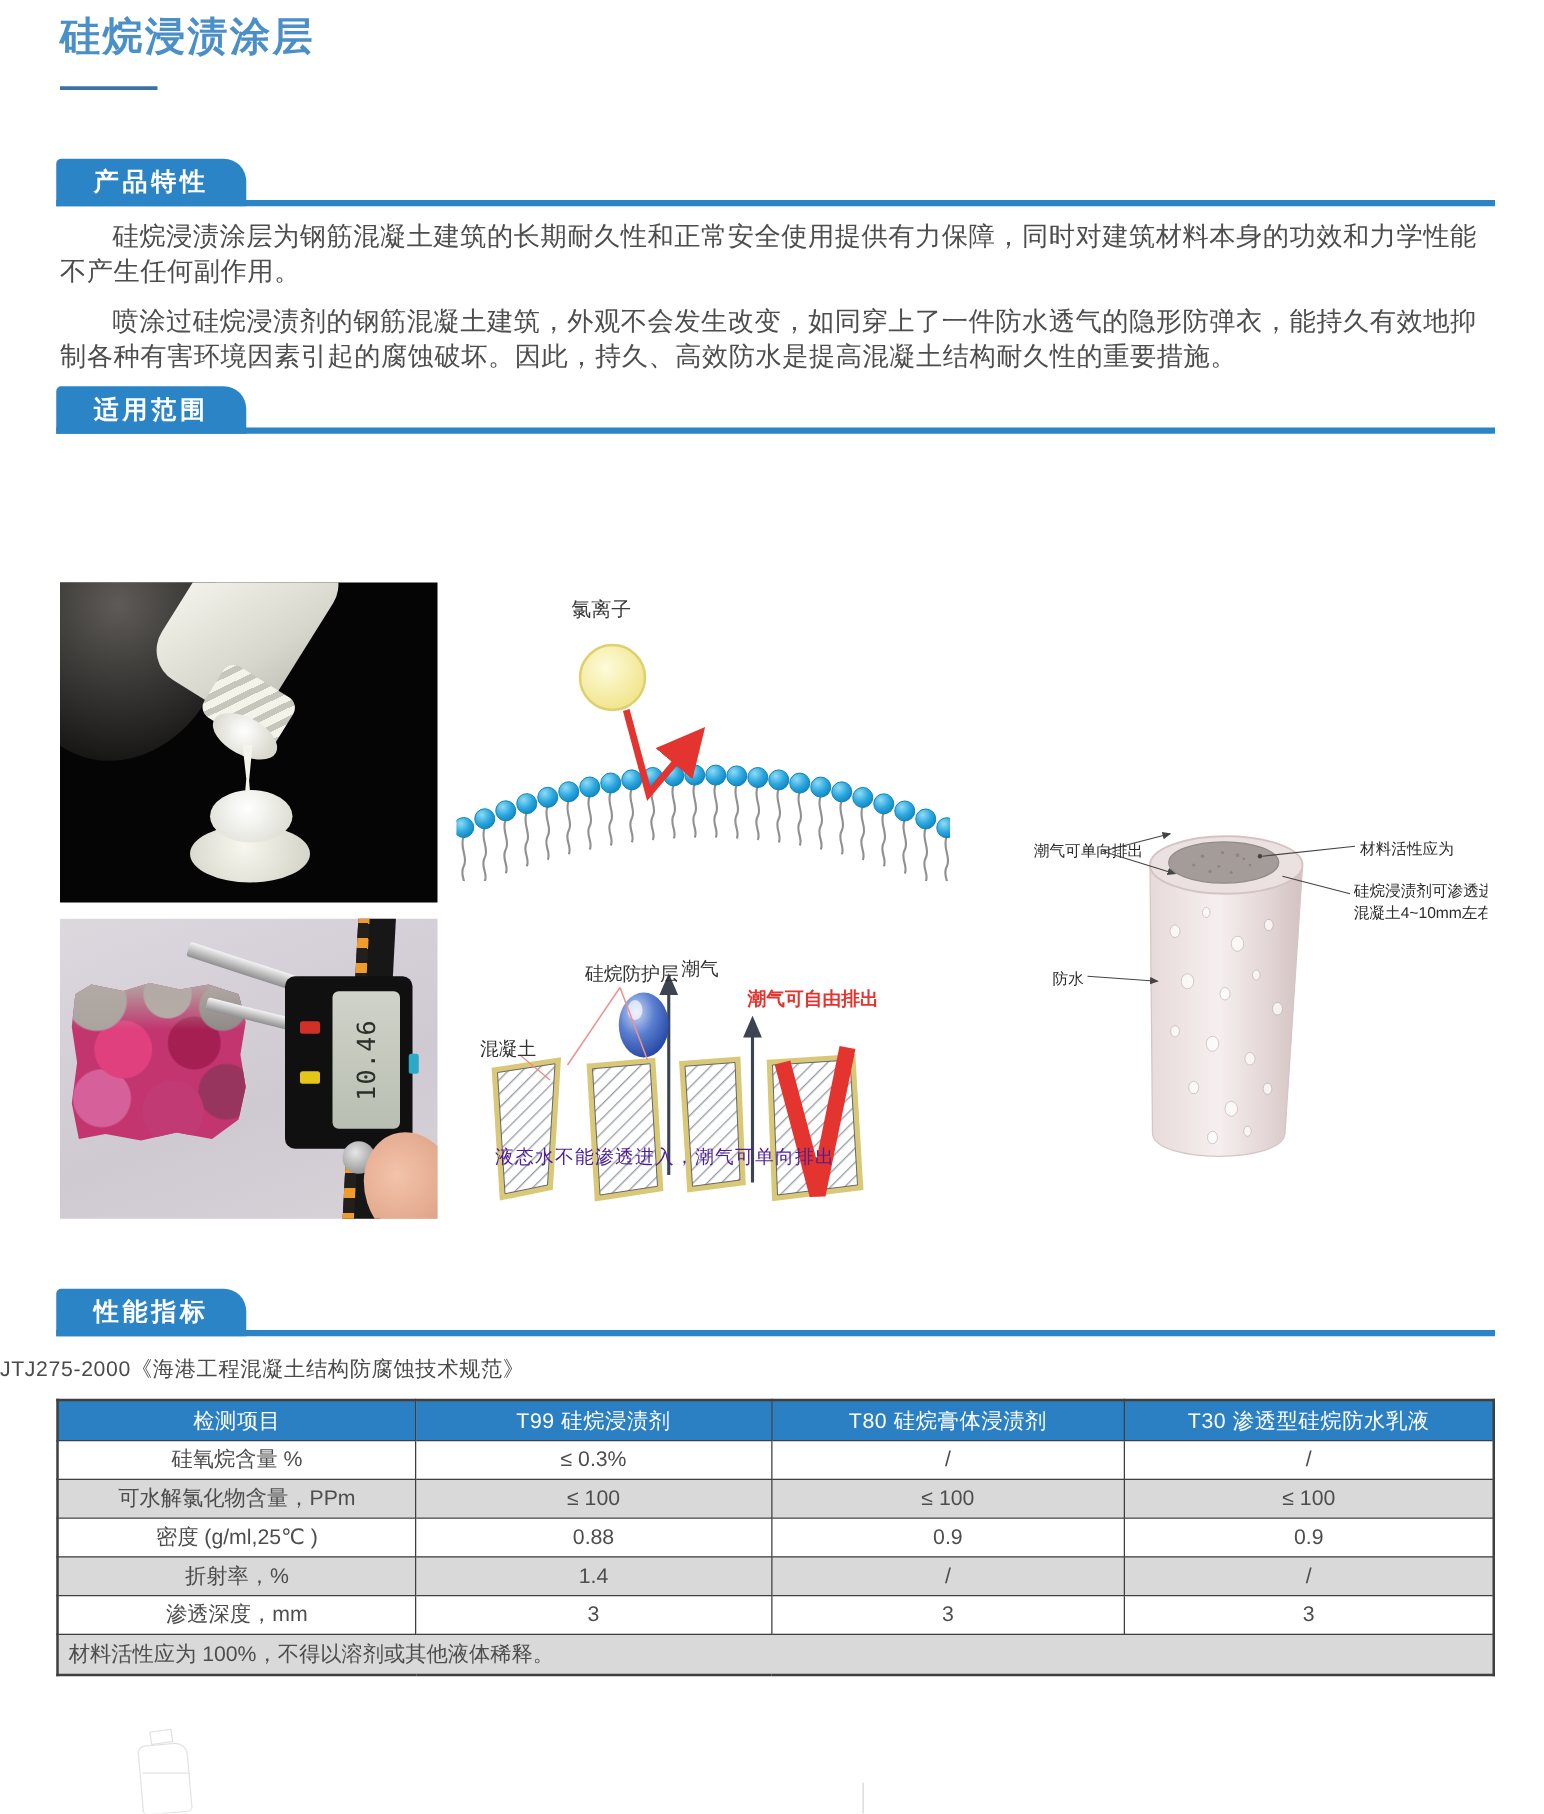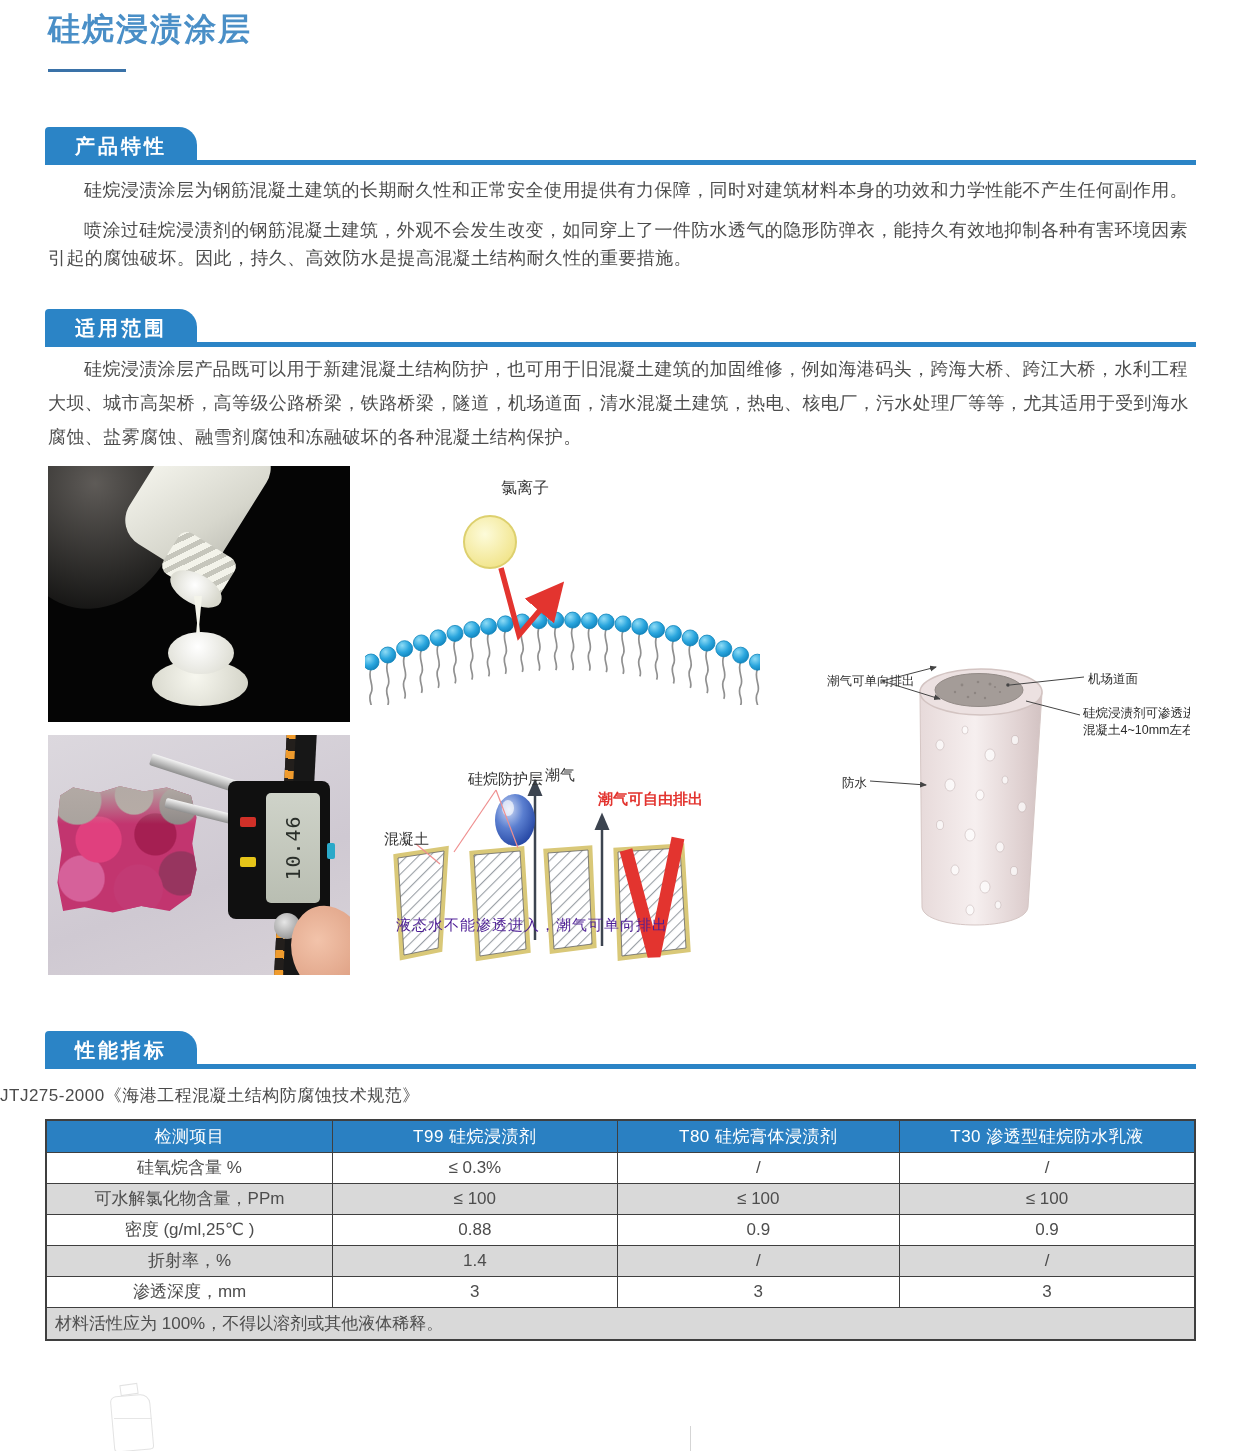--- a/index.html
+++ b/index.html
@@ -15,21 +15,21 @@
     color:var(--title-blue); letter-spacing:2px;}
   .title-dash{position:absolute; left:48px; top:69px; width:78px; height:3px; background:#3a72a8;}
 
   .sec-bar{position:absolute; left:45px; width:1151px; height:38px;
     border-bottom:5px solid var(--accent-blue);}
   .sec-tab{display:inline-block; height:38px; line-height:38px; padding:0 30px;
     background:var(--accent-blue); color:#fff; font-size:20px; font-weight:bold;
     letter-spacing:3px; border-radius:4px 18px 0 0;}
 
   .para{position:absolute; left:48px; width:1144px; color:var(--text-gray);
-    font-size:18px; letter-spacing:.4px;}
+    font-size:21px; letter-spacing:.4px;}
   .para p{text-indent:2em;}
   .para.features p{line-height:28px; margin-bottom:12px;}
   .para.scope p{line-height:34px;}
 
   .fig{position:absolute; overflow:hidden;}
   .abs{position:absolute;}
   .lbl{position:absolute; color:#333; font-size:15px; white-space:nowrap;}
 
   
   #fig-bottle{left:48px; top:466px; width:302px; height:256px; background:#050505;}
@@ -81,21 +81,21 @@
   .btn-red{left:12px; top:36px; background:#d03028;}
   .btn-yellow{left:12px; top:76px; background:#e6c519;}
   .btn-blue{right:-5px; top:62px; width:8px; height:16px; background:#2aa9c9;}
   .screw{right:50px; bottom:36px; width:26px; height:26px; border-radius:50%;
     background:radial-gradient(circle at 40% 35%, #e6e6e6, #7e7e7e);}
   .thumb{right:-16px; bottom:-22px; width:74px; height:92px; border-radius:50%;
     background:radial-gradient(circle at 40% 35%, #f2c3aa, #d69274); transform:rotate(-18deg);}
 
   
   #fig-chloride{left:365px; top:470px; width:395px; height:235px; background:#fff;}
-  #fig-chloride .lbl{left:92px; top:8px; font-size:16px; color:#3a3a3a;margin-left:44px;}
+  #fig-chloride .lbl{left:92px; top:8px; font-size:16px; color:#3a3a3a;}
 
   
   #fig-moisture{left:380px; top:758px; width:350px; height:217px; background:#fff;}
   #fig-moisture .lbl{font-size:15px;}
   .m-layer{left:88px; top:12px;}
   .m-moist{left:165px; top:8px;}
   .m-free{left:218px; top:32px; color:var(--red); font-weight:bold;}
   .m-conc{left:4px; top:72px;}
   .m-cap{left:16px; top:158px; font-size:16px; color:#4c1d95; letter-spacing:1px;}
 
@@ -139,23 +139,20 @@
   <div class="sec-bar" style="top:127px">
     <span class="sec-tab">产品特性</span>
   </div>
   <div class="para features" style="top:176px">
     <p>硅烷浸渍涂层为钢筋混凝土建筑的长期耐久性和正常安全使用提供有力保障，同时对建筑材料本身的功效和力学性能不产生任何副作用。</p>
     <p>喷涂过硅烷浸渍剂的钢筋混凝土建筑，外观不会发生改变，如同穿上了一件防水透气的隐形防弹衣，能持久有效地抑制各种有害环境因素引起的腐蚀破坏。因此，持久、高效防水是提高混凝土结构耐久性的重要措施。</p>
   </div>
 
   <div class="sec-bar" style="top:309px">
     <span class="sec-tab">适用范围</span>
-  </div>
-  <div class="para scope" style="top:352px">
-    <p>硅烷浸渍涂层产品既可以用于新建混凝土结构防护，也可用于旧混凝土建筑的加固维修，例如海港码头，跨海大桥、跨江大桥，水利工程大坝、城市高架桥，高等级公路桥梁，铁路桥梁，隧道，机场道面，清水混凝土建筑，热电、核电厂，污水处理厂等等，尤其适用于受到海水腐蚀、盐雾腐蚀、融雪剂腐蚀和冻融破坏的各种混凝土结构保护。</p>
   </div>
 
   <div class="fig" id="fig-bottle">
     <div class="abs hand"></div>
     <div class="abs bottle-body"></div>
     <div class="abs bottle-neck"></div>
     <div class="abs bottle-mouth"></div>
     <div class="abs stream"></div>
     <div class="abs pool-bot"></div>
     <div class="abs pool-top"></div>
@@ -322,21 +319,21 @@
       <g stroke="#444" stroke-width="1" fill="none">
         <line x1="92" y1="46" x2="146" y2="32" marker-end="url(#blkArr)"></line>
         <line x1="92" y1="46" x2="150" y2="64" marker-end="url(#blkArr)"></line>
         <line x1="294" y1="42" x2="220" y2="50"></line>
         <line x1="290" y1="80" x2="236" y2="66"></line>
         <line x1="80" y1="146" x2="136" y2="150" marker-end="url(#blkArr)"></line>
       </g>
       <circle cx="218" cy="50" r="1.8" fill="#444"></circle>
     </svg>
     <span class="lbl c-oneway">潮气可单向排出</span>
-    <span class="lbl c-base">机场道面</span>
+    <span class="lbl c-base">材料活性应为</span>
     <span class="lbl c-pen1">硅烷浸渍剂可渗透进</span>
     <span class="lbl c-pen2">混凝土4~10mm左右</span>
     <span class="lbl c-water">防水</span>
   </div>
 
   <div class="sec-bar" style="top:1031px">
     <span class="sec-tab">性能指标</span>
   </div>
   <div class="spec-caption">JTJ275-2000《海港工程混凝土结构防腐蚀技术规范》</div>
 

